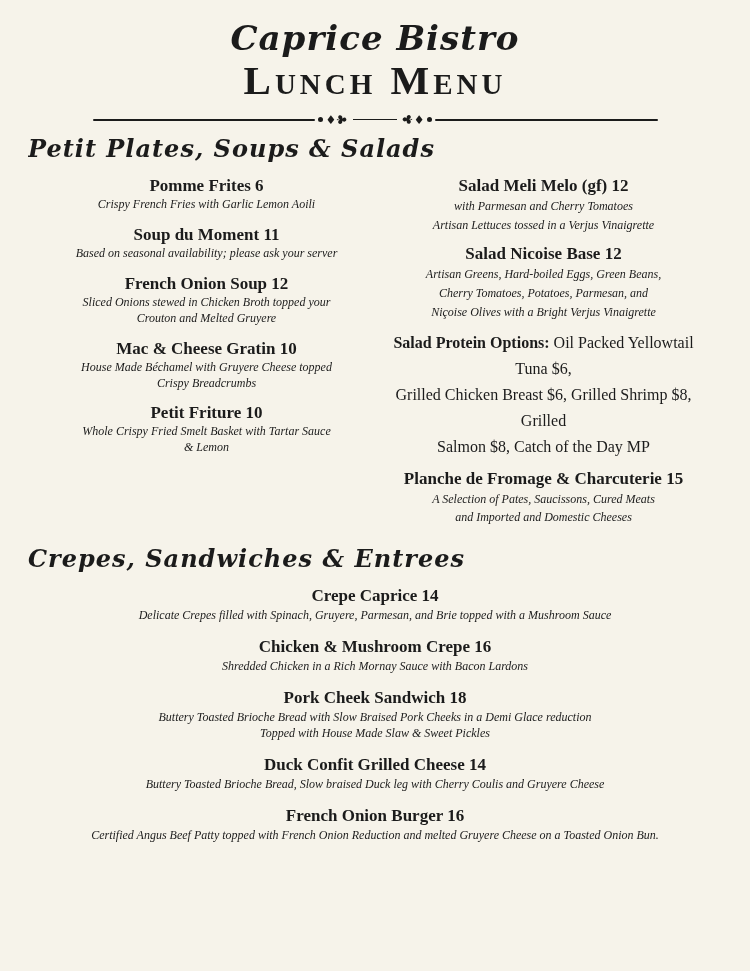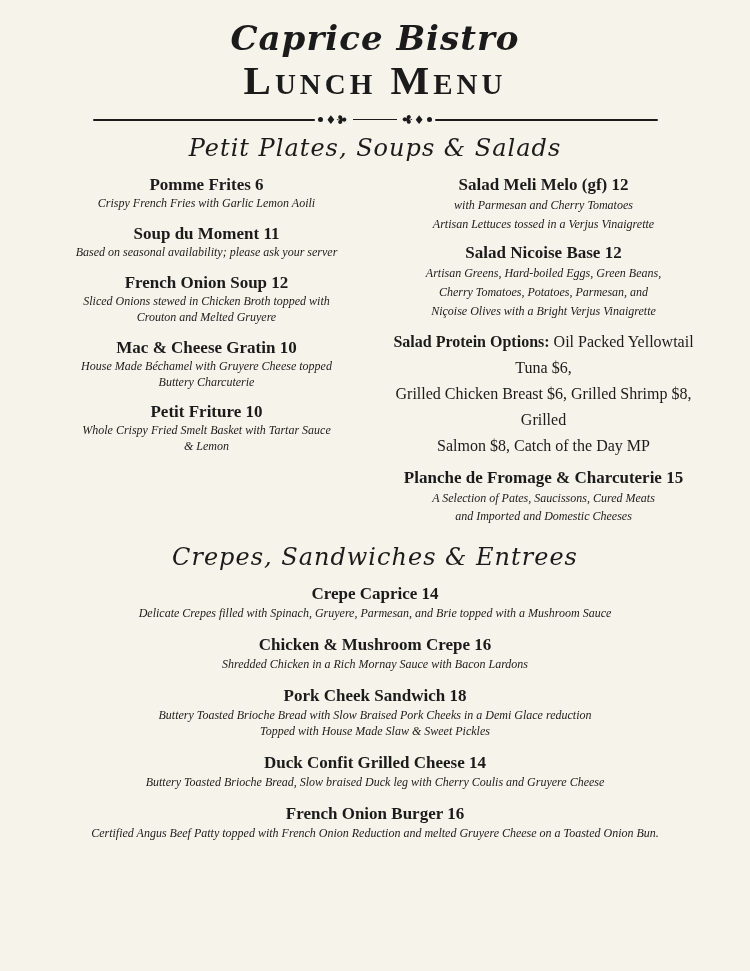--- a/index.html
+++ b/index.html
@@ -19,22 +19,22 @@
     font-size: 41px; line-height: 1.0; text-align: center; margin: 2px 0 0; letter-spacing: 4px;
   }
   .divider { display: flex; align-items: center; width: 565px; margin: 12px auto 6px; }
   .divider .line { flex: 1; height: 2px; background: #1b1b1b; border-radius: 1px; }
   .divider .mid { width: 44px; height: 1px; background: #1b1b1b; margin: 0 5px; }
   .divider .dot { width: 5px; height: 5px; border-radius: 50%; background: #1b1b1b; margin: 0 3px; flex: none; }
   .divider .glyph { font-family: "DejaVu Sans", sans-serif; font-size: 12px; line-height: 1; flex: none; }
   .divider .leaf { display: inline-block; font-size: 13px; transform: rotate(90deg); }
   .divider .leaf.flip { transform: rotate(-90deg); }
   .section-heading {
-    font-family: "DejaVu Serif", serif; font-style: italic; font-weight: 400;
-    font-size: 24px; text-align: center; margin: 8px 0 12px; letter-spacing: 1px;
+    font-family: "DejaVu Serif", serif; font-style: italic; font-weight: 700;
+    font-size: 24px; text-align: left; margin: 8px 0 12px; letter-spacing: 1px;
   }
   .menu-grid { display: grid; grid-template-columns: 1fr 1fr; column-gap: 12px; padding: 0 16px; }
   .col { text-align: center; }
   .item { margin-bottom: 11px; }
   .item-name { font-weight: 700; font-size: 17px; line-height: 1.3; }
   .item-desc { font-style: italic; font-size: 12px; line-height: 1.32; }
   .col-right .item-desc { line-height: 1.55; }
   .col-right .item { margin-bottom: 9px; }
   .protein-note { font-size: 16px; line-height: 1.62; margin: 2px 0 8px; }
   .protein-note .lead { font-weight: 700; }
@@ -70,27 +70,27 @@
       <div class="item">
         <div class="item-name">Pomme Frites 6</div>
         <div class="item-desc">Crispy French Fries with Garlic Lemon Aoili</div>
       </div>
       <div class="item">
         <div class="item-name">Soup du Moment 11</div>
         <div class="item-desc">Based on seasonal availability; please ask your server</div>
       </div>
       <div class="item">
         <div class="item-name">French Onion Soup 12</div>
-        <div class="item-desc">Sliced Onions stewed in Chicken Broth topped with</div>
+        <div class="item-desc">Sliced Onions stewed in Chicken Broth topped your</div>
         <div class="item-desc">Crouton and Melted Gruyere</div>
       </div>
       <div class="item">
         <div class="item-name">Mac &amp; Cheese Gratin 10</div>
         <div class="item-desc">House Made Béchamel with Gruyere Cheese topped</div>
-        <div class="item-desc">Buttery Charcuterie</div>
+        <div class="item-desc">Crispy Breadcrumbs</div>
       </div>
       <div class="item">
         <div class="item-name">Petit Friture 10</div>
         <div class="item-desc">Whole Crispy Fried Smelt Basket with Tartar Sauce</div>
         <div class="item-desc">&amp; Lemon</div>
       </div>
     </div>
 
     <div class="col col-right">
       <div class="item">

